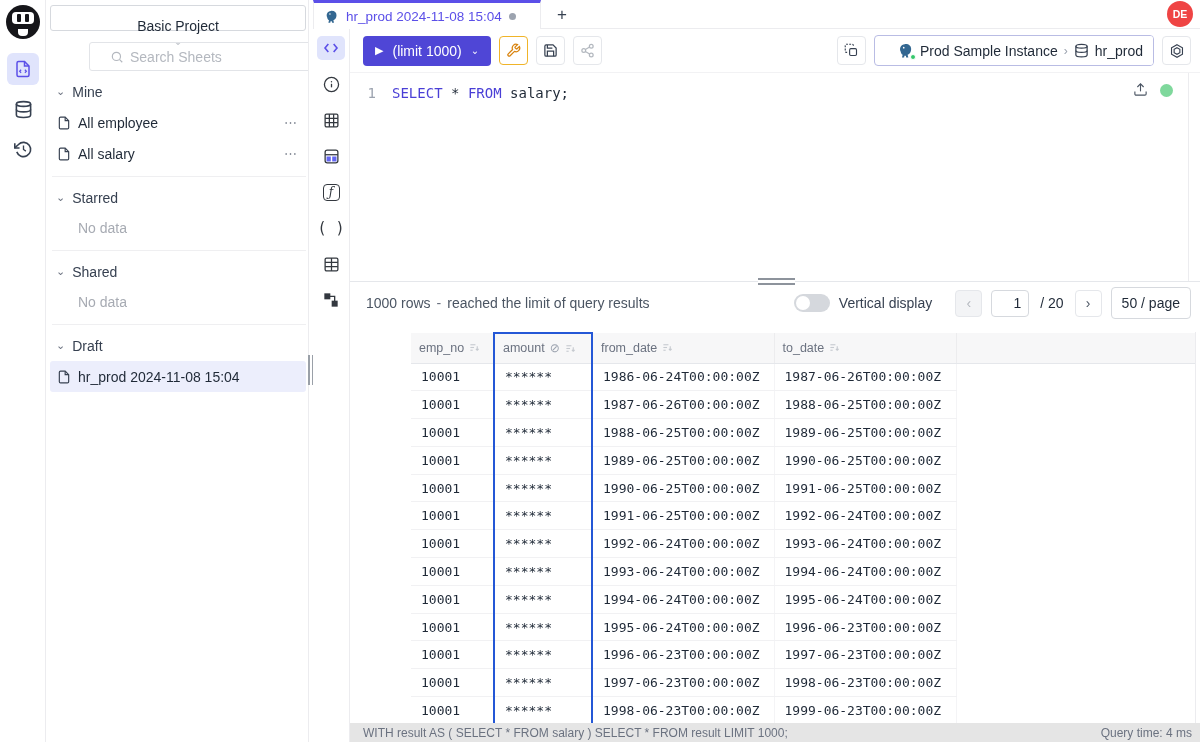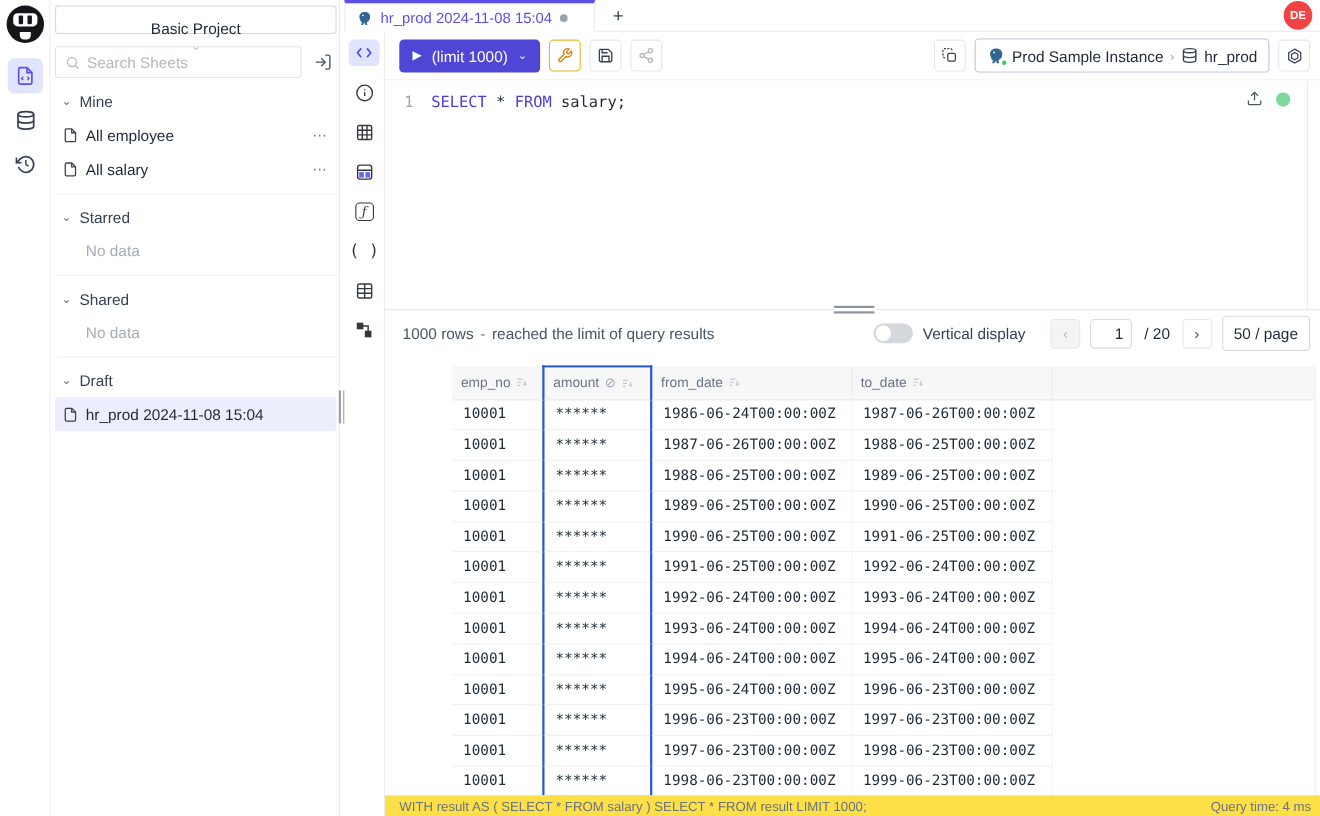--- a/index.html
+++ b/index.html
@@ -18,21 +18,21 @@
   .logo .chin { position:absolute; left:12px; bottom:3px; width:10px; height:7px; background:#fff; border-radius:0 0 4px 4px; }
   .rail-btn { width:46px; height:40px; display:flex; align-items:center; justify-content:center; color:#374151; cursor:pointer; }
   .rail-btn .pad { width:32px; height:32px; display:flex; align-items:center; justify-content:center; border-radius:6px; }
   .rail-btn.active .pad { background:#e0e4fc; color:#5b4fe8; }
 
   
   .sidebar { position:absolute; left:46px; top:0; width:262px; height:742px; background:#fff; padding:5px 2px 0 4px; }
   .proj-select { display:flex; align-items:center; justify-content:space-between; height:24px; border:1px solid #d6d9de; border-radius:3px; padding:12px 10px; font-size:14px; color:#1f2937; cursor:pointer; background:#fff;flex-direction:column; }
   .proj-select .chev { color:#c3c7cd; font-size:12px; }
   .search-row { display:flex; align-items:center; gap:6px; margin-top:11px; }
-  .sheet-search { flex:1; display:flex; align-items:center; gap:6px; height:29px; border:1px solid #e2e4e8; border-radius:3px; padding:0 8px; color:#9ca3af; }
+  .sheet-search { flex:1; display:flex; align-items:center; gap:6px; height:29px; border:1px solid #e2e4e8; border-radius:3px; padding:0 20px; color:#9ca3af;margin-left:39px; }
   .sheet-search input { border:none; outline:none; flex:1; font-size:14px; color:#374151; font-family:"Liberation Sans",sans-serif; }
   .sheet-search input::placeholder { color:#b4b8bf; }
   .icon-btn-plain { width:26px; height:26px; display:flex; align-items:center; justify-content:center; color:#4b5563; cursor:pointer; }
   .sec-head { display:flex; align-items:center; gap:7px; height:30px; margin-top:6px; font-size:14px; color:#374151; cursor:pointer; padding-left:6px; }
   .sec-head .chev { color:#6b7280; font-size:11px; transform:translateY(-1px); }
   .sheet-item { display:flex; align-items:center; gap:7px; height:31px; padding-left:7px; padding-right:8px; font-size:14px; color:#1f2937; cursor:pointer; border-radius:3px; }
   .sheet-item .grow { flex:1; white-space:nowrap; overflow:hidden; }
   .sheet-item .more { color:#6b7280; letter-spacing:1px; font-size:13px; }
   .sheet-item.selected { background:#eceefc; }
   .no-data { height:30px; display:flex; align-items:center; padding-left:28px; color:#a7abb3; font-size:14px; }
@@ -60,21 +60,21 @@
   
   .toolbar { position:absolute; left:350px; top:29px; width:850px; height:43px; background:#fff; display:flex; align-items:center; padding:0 9px 0 13px; gap:8px; }
   .run-btn { height:30px; display:flex; align-items:center; gap:9px; background:#4f46d6; color:#fff; border:none; border-radius:4px; padding:0 12px; font-size:14px; cursor:pointer; font-family:"Liberation Sans",sans-serif; }
   .run-btn .play { font-size:11px; }
   .run-btn .chev { font-size:10px; opacity:.95; }
   .tool-btn { width:29px; height:29px; display:flex; align-items:center; justify-content:center; border-radius:4px; border:1px solid #e5e7eb; background:#fff; cursor:pointer; }
   .tool-btn.warn { border-color:#f0b429; color:#d9830d; }
   .tool-btn.dark { color:#374151; }
   .tool-btn.muted { color:#b3b8bf; }
   .spacer { flex:1; }
-  .conn-group { display:flex; align-items:stretch; height:31px; border:1px solid #b9bce4; border-radius:4px; overflow:hidden; cursor:pointer; }
+  .conn-group { display:flex; align-items:stretch; height:31px; border:1px solid #b9bce4; border-radius:4px; overflow:hidden; cursor:pointer;padding-left:12px; }
   .conn-seg { display:flex; align-items:center; gap:6px; padding:0 10px; font-size:14px; color:#1f2937; background:#fff; }
   .conn-seg + .conn-seg { border-left:1px solid #b9bce4; color:#a7abb3; }
   .conn-seg .crumb-sep { color:#9ca3af; font-size:12px; }
   .pg-dot-wrap { position:relative; width:17px; height:17px; }
   .pg-dot { position:absolute; right:-2px; bottom:-1px; width:6px; height:6px; border-radius:50%; background:#34c76b; border:1px solid #fff; }
 
   
   .editor { position:absolute; left:350px; top:72px; width:850px; height:209px; background:#fff; border-top:1px solid #f2f2f4; font-family:"DejaVu Sans Mono",monospace; }
   .code-line { display:flex; margin-top:10px; font-size:14px; line-height:20px; }
   .gutter { width:42px; text-align:right; color:#9ca3af; padding-right:16px; }
@@ -110,21 +110,21 @@
   table.res th .th-inner { display:flex; align-items:center; gap:5px; }
   table.res td { height:27.8px; font-family:"DejaVu Sans Mono",monospace; font-size:13px; color:#1f2937; padding:0 10px; border-bottom:1px solid #f1f1f3; border-right:1px solid #f4f4f6; white-space:nowrap; overflow:hidden; cursor:default; }
   table.res th.filler, table.res td.filler { border-right:none; }
   table.res td.filler { border-bottom:none; }
   table.res th.hl { border-top:2px solid #2457d6; border-left:2px solid #2457d6; border-right:2px solid #2457d6; }
   table.res td.hl { border-left:2px solid #2457d6; border-right:2px solid #2457d6; }
   table.res tr:last-child td.hl { border-bottom:2px solid #2457d6; }
   .masked-glyph { color:#9ca3af; font-size:12px; }
   .sort-ic { color:#c6cad0; }
 
-  .res-footer { position:absolute; left:0; right:0; bottom:0; height:19px; display:flex; align-items:center; justify-content:space-between; padding:0 8px 0 13px; font-size:12px; color:#6b7280; background:#fde047; }
+  .res-footer { position:absolute; left:0; right:0; bottom:0; height:19px; display:flex; align-items:center; justify-content:space-between; padding:0 8px 0 13px; font-size:12px; color:#6b7280; background:#e5e5e5; }
   .res-footer .q { white-space:nowrap; overflow:hidden; }
 </style>
 </head>
 <body>
 
 <div id="app">
 
   <div class="left-rail">
     <div class="logo">
       <div class="blob"></div>

